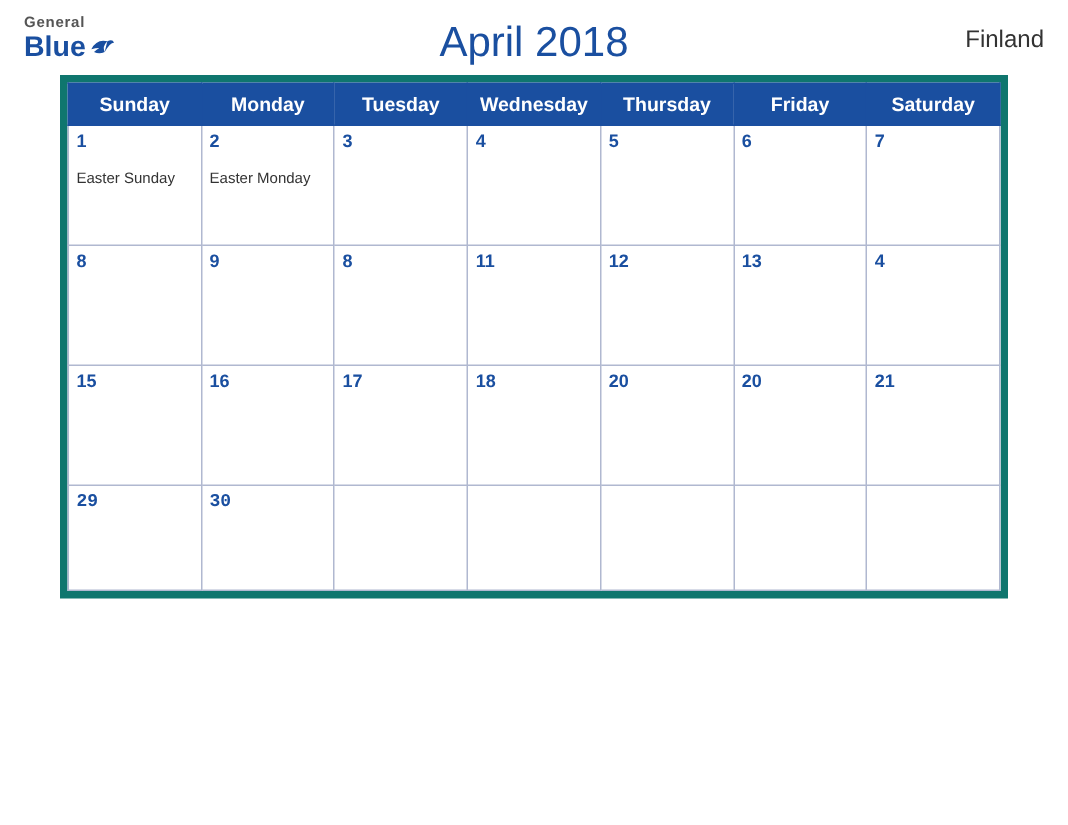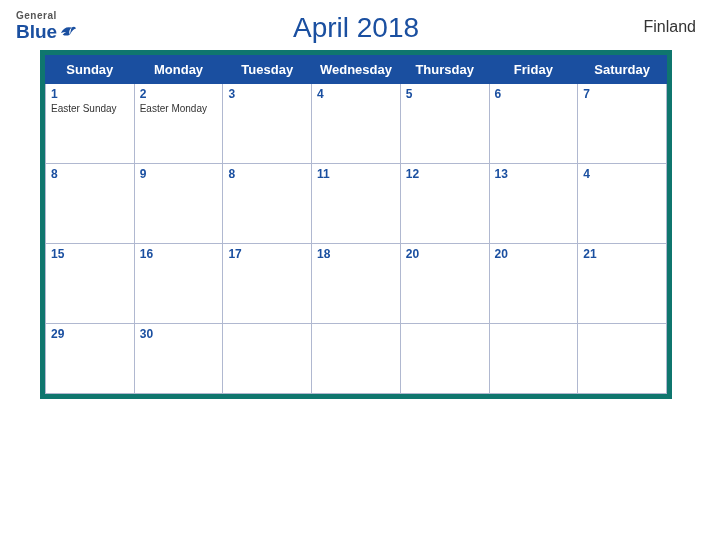--- a/index.html
+++ b/index.html
@@ -101,30 +101,31 @@
       font-size: 12px;
       color: #1a4fa0;
       font-weight: bold;
       display: block;
     }
 
     .holiday-label {
       font-size: 10px;
       color: #333;
       display: block;
-      margin-top: 2px;
+      margin-top: 13px;
     }
 
     .empty-cell {
       background: #fff;
     }
 
     
     .last-row td {
       height: 70px;
+      font-family: Liberation Mono, monospace;
     }
   </style>
 </head>
 <body>
 
 <div class="header">
   <div class="logo">
     <span class="logo-general">General</span>
     <span class="logo-blue">
       <span>Blue</span>

